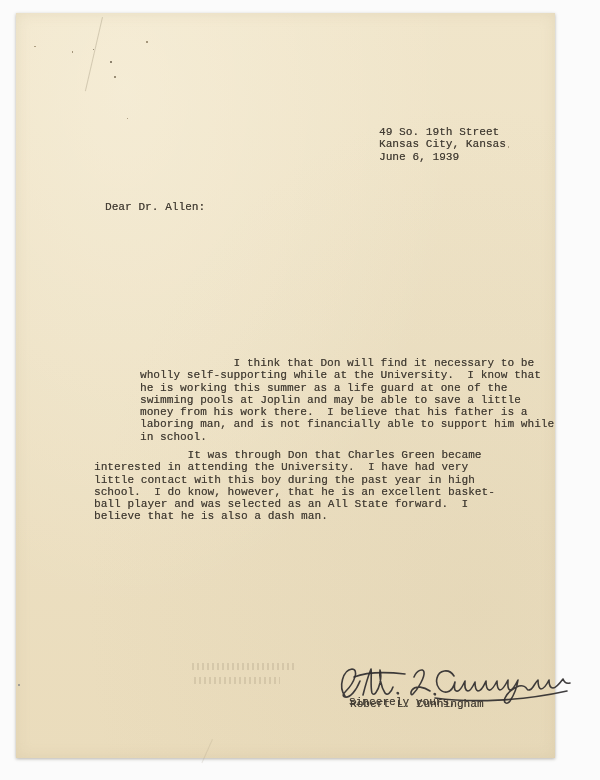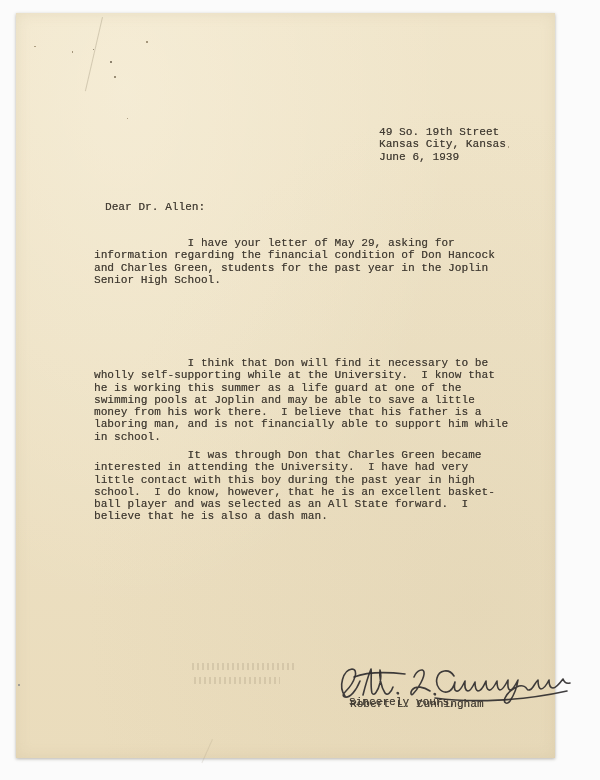--- a/index.html
+++ b/index.html
@@ -28,21 +28,21 @@
     letter-spacing:0.08px;
     color:#423c33;
     white-space:pre;
     text-shadow:0.2px 0.2px 0.3px rgba(66,60,51,0.65);
   }
   .heading{ left:363px; top:113px; }
   .salutation{ left:89px; top:188px; }
   .para{ left:78px; }
   .p1{ top:224px; }
   .p2{ top:282px; }
-  .p3{ top:344px; }
+  .p3{ top:344px;margin-left:46px; }
   .p4{ top:436px; }
   .p5{ top:514px; }
   .p6{ top:572px; }
   .closing{ left:333px; top:639px;margin-top:44px; }
   .typed-name{ left:334px; top:685px; }
   .signature{
     position:absolute; left:321px; top:648px;
     width:240px; height:46px;
   }
   .signature path{
@@ -93,24 +93,20 @@
     <div class="speck s7"></div>
     <div class="speck s8"></div>
     <div class="speck s9"></div>
 
     <div class="typewriter heading">49 So. 19th Street
 Kansas City, Kansas
 June 6, 1939</div>
 
     <div class="typewriter salutation">Dear Dr. Allen:</div>
 
-    <div class="typewriter para p1">              I have your letter of May 29, asking for
-information regarding the financial condition of Don Hancock
-and Charles Green, students for the past year in the Joplin
-Senior High School.</div>
     <div class="typewriter para p3">              I think that Don will find it necessary to be
 wholly self-supporting while at the University.  I know that
 he is working this summer as a life guard at one of the
 swimming pools at Joplin and may be able to save a little
 money from his work there.  I believe that his father is a
 laboring man, and is not financially able to support him while
 in school.</div>
     <div class="typewriter para p4">              It was through Don that Charles Green became
 interested in attending the University.  I have had very
 little contact with this boy during the past year in high

